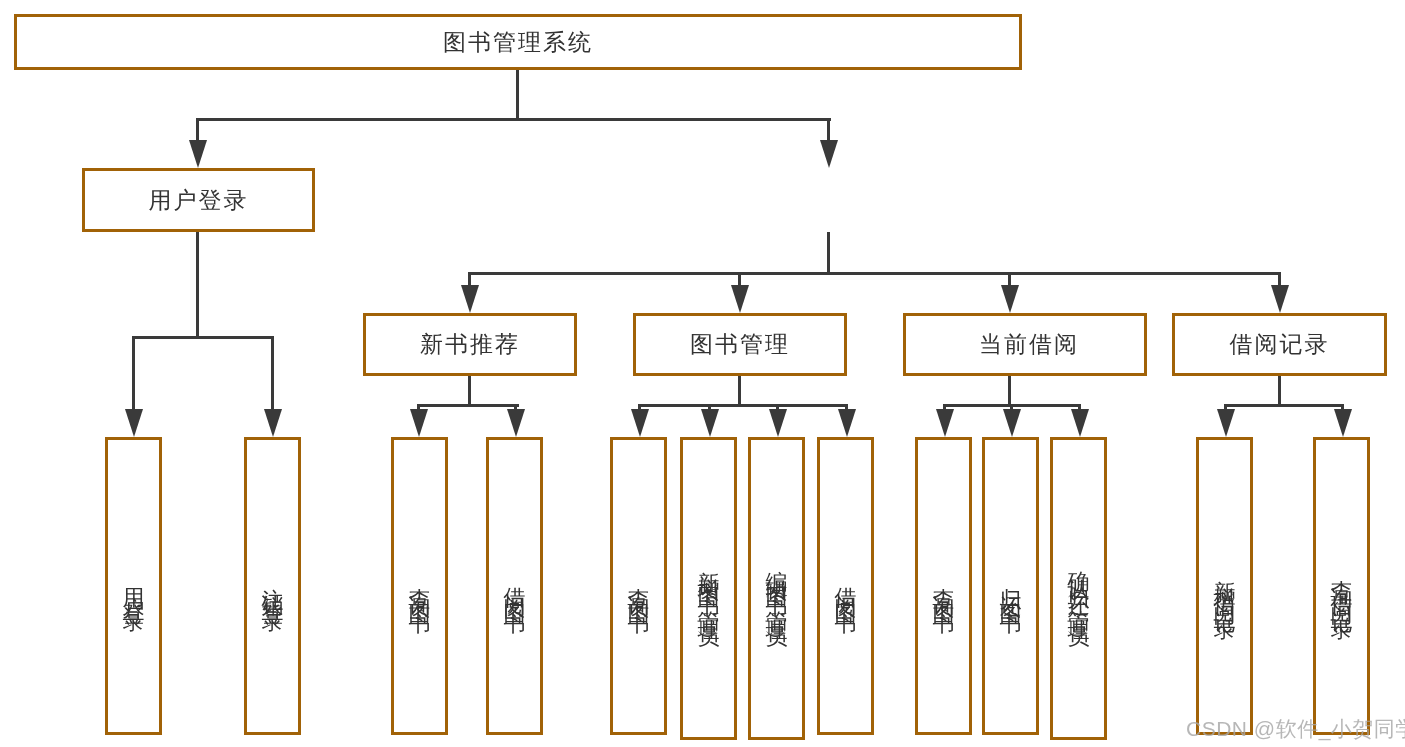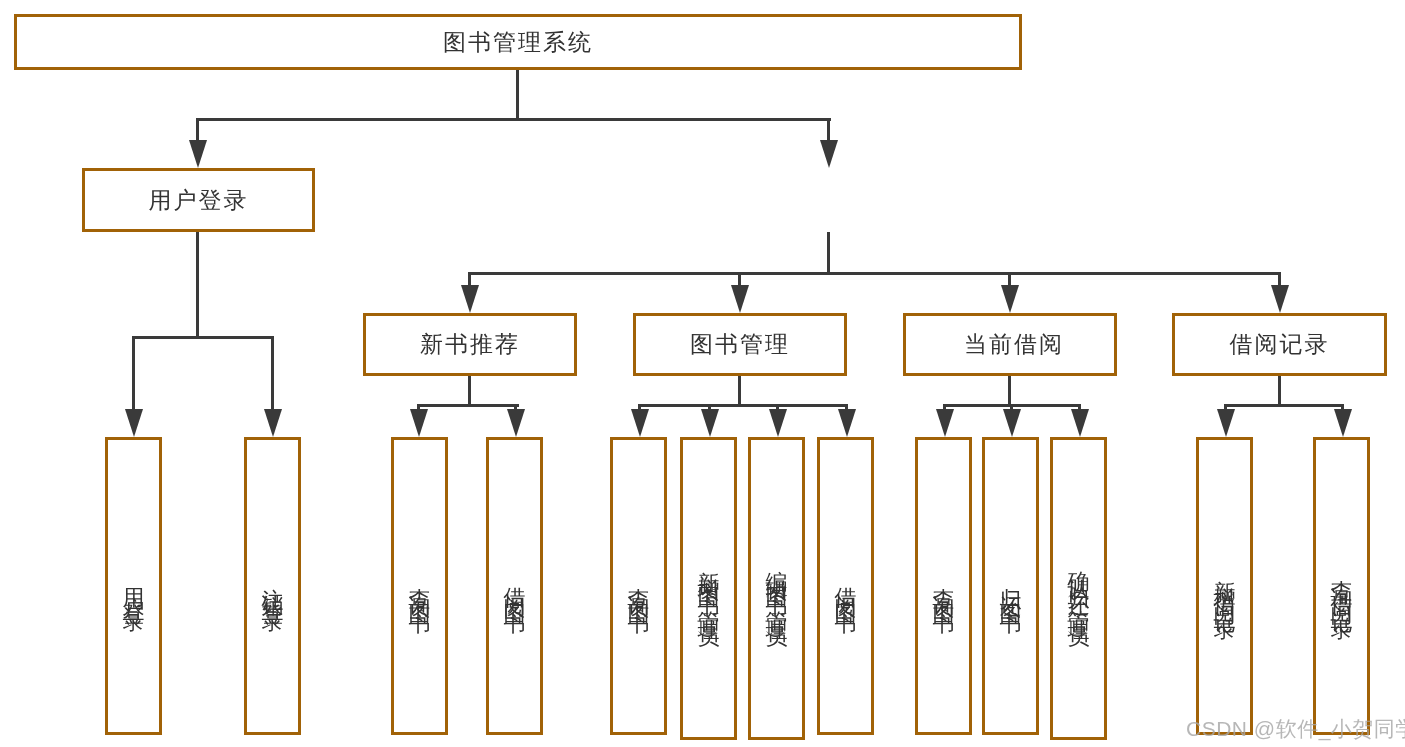--- a/index.html
+++ b/index.html
@@ -94,21 +94,21 @@
     <div class="vline" style="left:738px; top:272px; height:15px;"></div>
     <div class="ahead" style="left:731px; top:285px;"></div>
     <div class="vline" style="left:1008px; top:272px; height:15px;"></div>
     <div class="ahead" style="left:1001px; top:285px;"></div>
     <div class="vline" style="left:1278px; top:272px; height:15px;"></div>
     <div class="ahead" style="left:1271px; top:285px;"></div>
   </div>
 
   <div class="node" style="left:363px; top:313px; width:214px; height:63px;">新书推荐</div>
   <div class="node" style="left:633px; top:313px; width:214px; height:63px;">图书管理</div>
-  <div class="node" style="left:903px; top:313px; width:214px; height:63px;padding-left:8px;">当前借阅</div>
+  <div class="node" style="left:903px; top:313px; width:244px; height:63px;padding-left:8px;">当前借阅</div>
   <div class="node" style="left:1172px; top:313px; width:215px; height:63px;">借阅记录</div>
 
   <div>
     <div class="vline" style="left:468px; top:376px; height:28px;"></div>
     <div class="hline" style="left:417px; top:404px; width:102px;"></div>
     <div class="vline" style="left:417px; top:404px; height:7px;"></div>
     <div class="ahead" style="left:410px; top:409px;"></div>
     <div class="vline" style="left:514px; top:404px; height:7px;"></div>
     <div class="ahead" style="left:507px; top:409px;"></div>
   </div>

